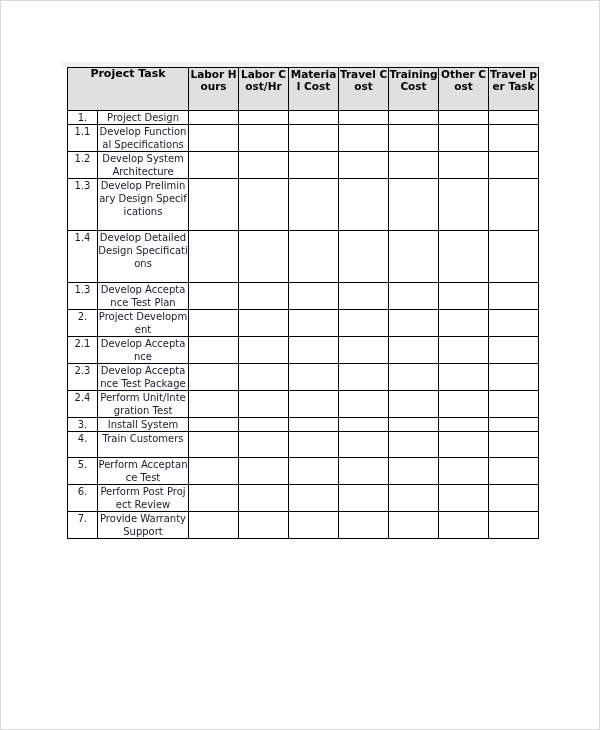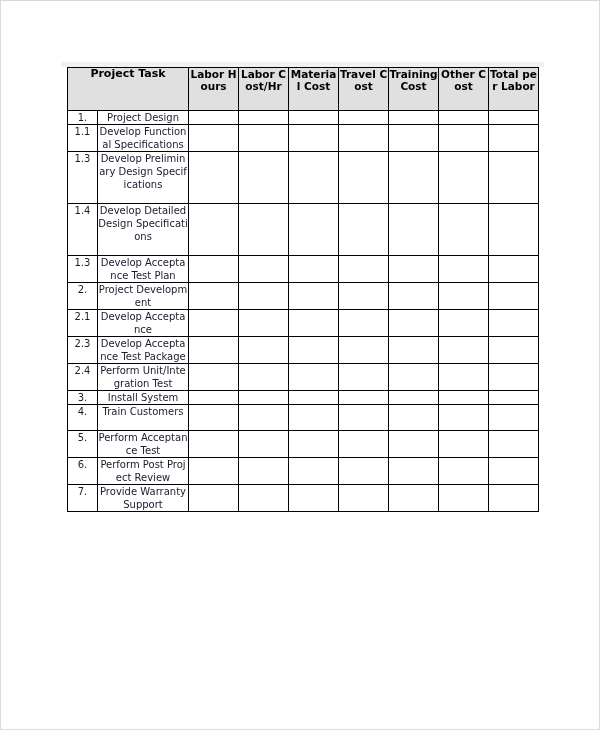--- a/index.html
+++ b/index.html
@@ -126,21 +126,21 @@
       </colgroup>
       <thead>
         <tr>
           <th class="task-head" colspan="2">Project Task</th>
           <th>Labor Hours</th>
           <th>Labor Cost/Hr</th>
           <th>Material Cost</th>
           <th>Travel Cost</th>
           <th>Training Cost</th>
           <th>Other Cost</th>
-          <th>Total per Labor</th>
+          <th>Travel per Task</th>
         </tr>
       </thead>
       <tbody id="table-body">
           <tr class="lines-1">
             <td class="num">1.</td>
             <td class="task">Project Design</td>
             <td class="blank"></td>
             <td class="blank"></td>
             <td class="blank"></td>
             <td class="blank"></td>
@@ -152,20 +152,31 @@
             <td class="num">1.1</td>
             <td class="task">Develop Functional Specifications</td>
             <td class="blank"></td>
             <td class="blank"></td>
             <td class="blank"></td>
             <td class="blank"></td>
             <td class="blank"></td>
             <td class="blank"></td>
             <td class="blank"></td>
           </tr>
+          <tr class="lines-3">
+            <td class="num">1.2</td>
+            <td class="task">Develop System Architecture</td>
+            <td class="blank"></td>
+            <td class="blank"></td>
+            <td class="blank"></td>
+            <td class="blank"></td>
+            <td class="blank"></td>
+            <td class="blank"></td>
+            <td class="blank"></td>
+          </tr>
           <tr class="lines-4">
             <td class="num">1.3</td>
             <td class="task">Develop Preliminary Design Specifications</td>
             <td class="blank"></td>
             <td class="blank"></td>
             <td class="blank"></td>
             <td class="blank"></td>
             <td class="blank"></td>
             <td class="blank"></td>
             <td class="blank"></td>

